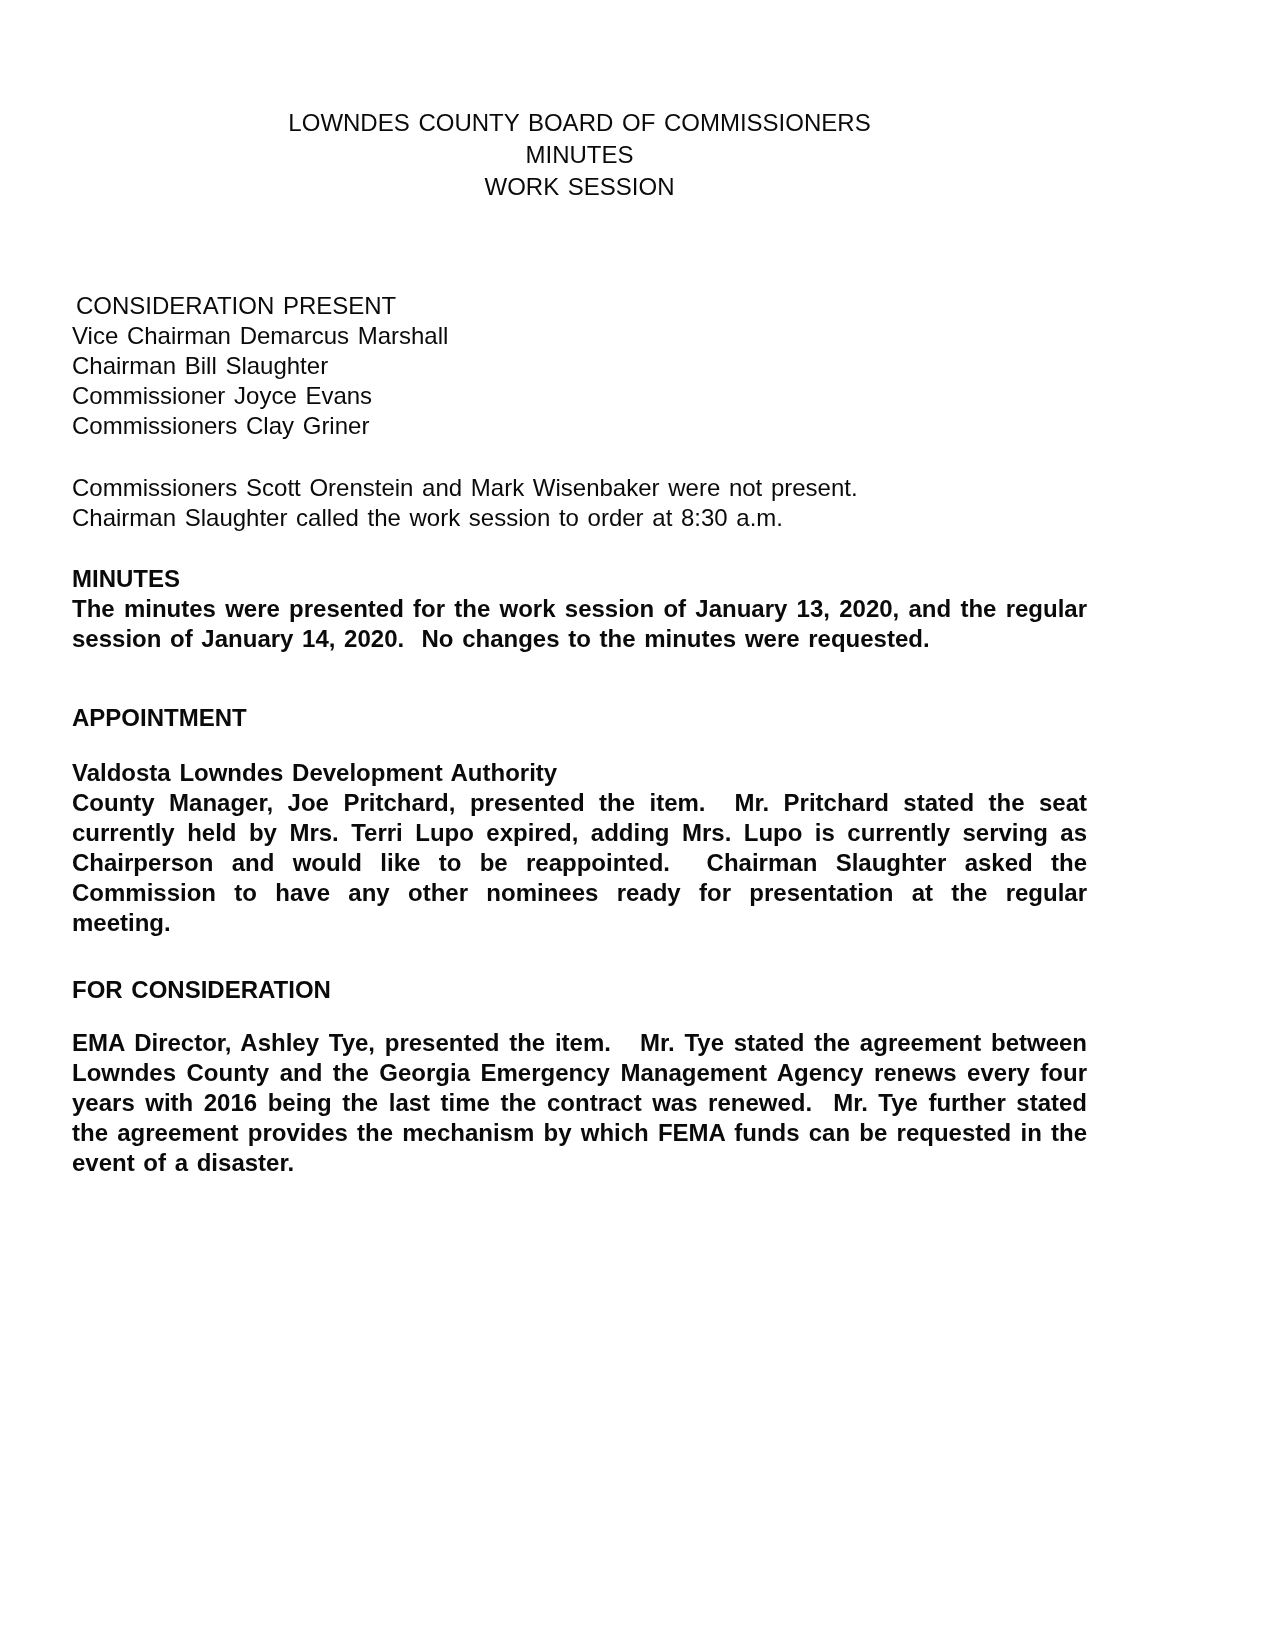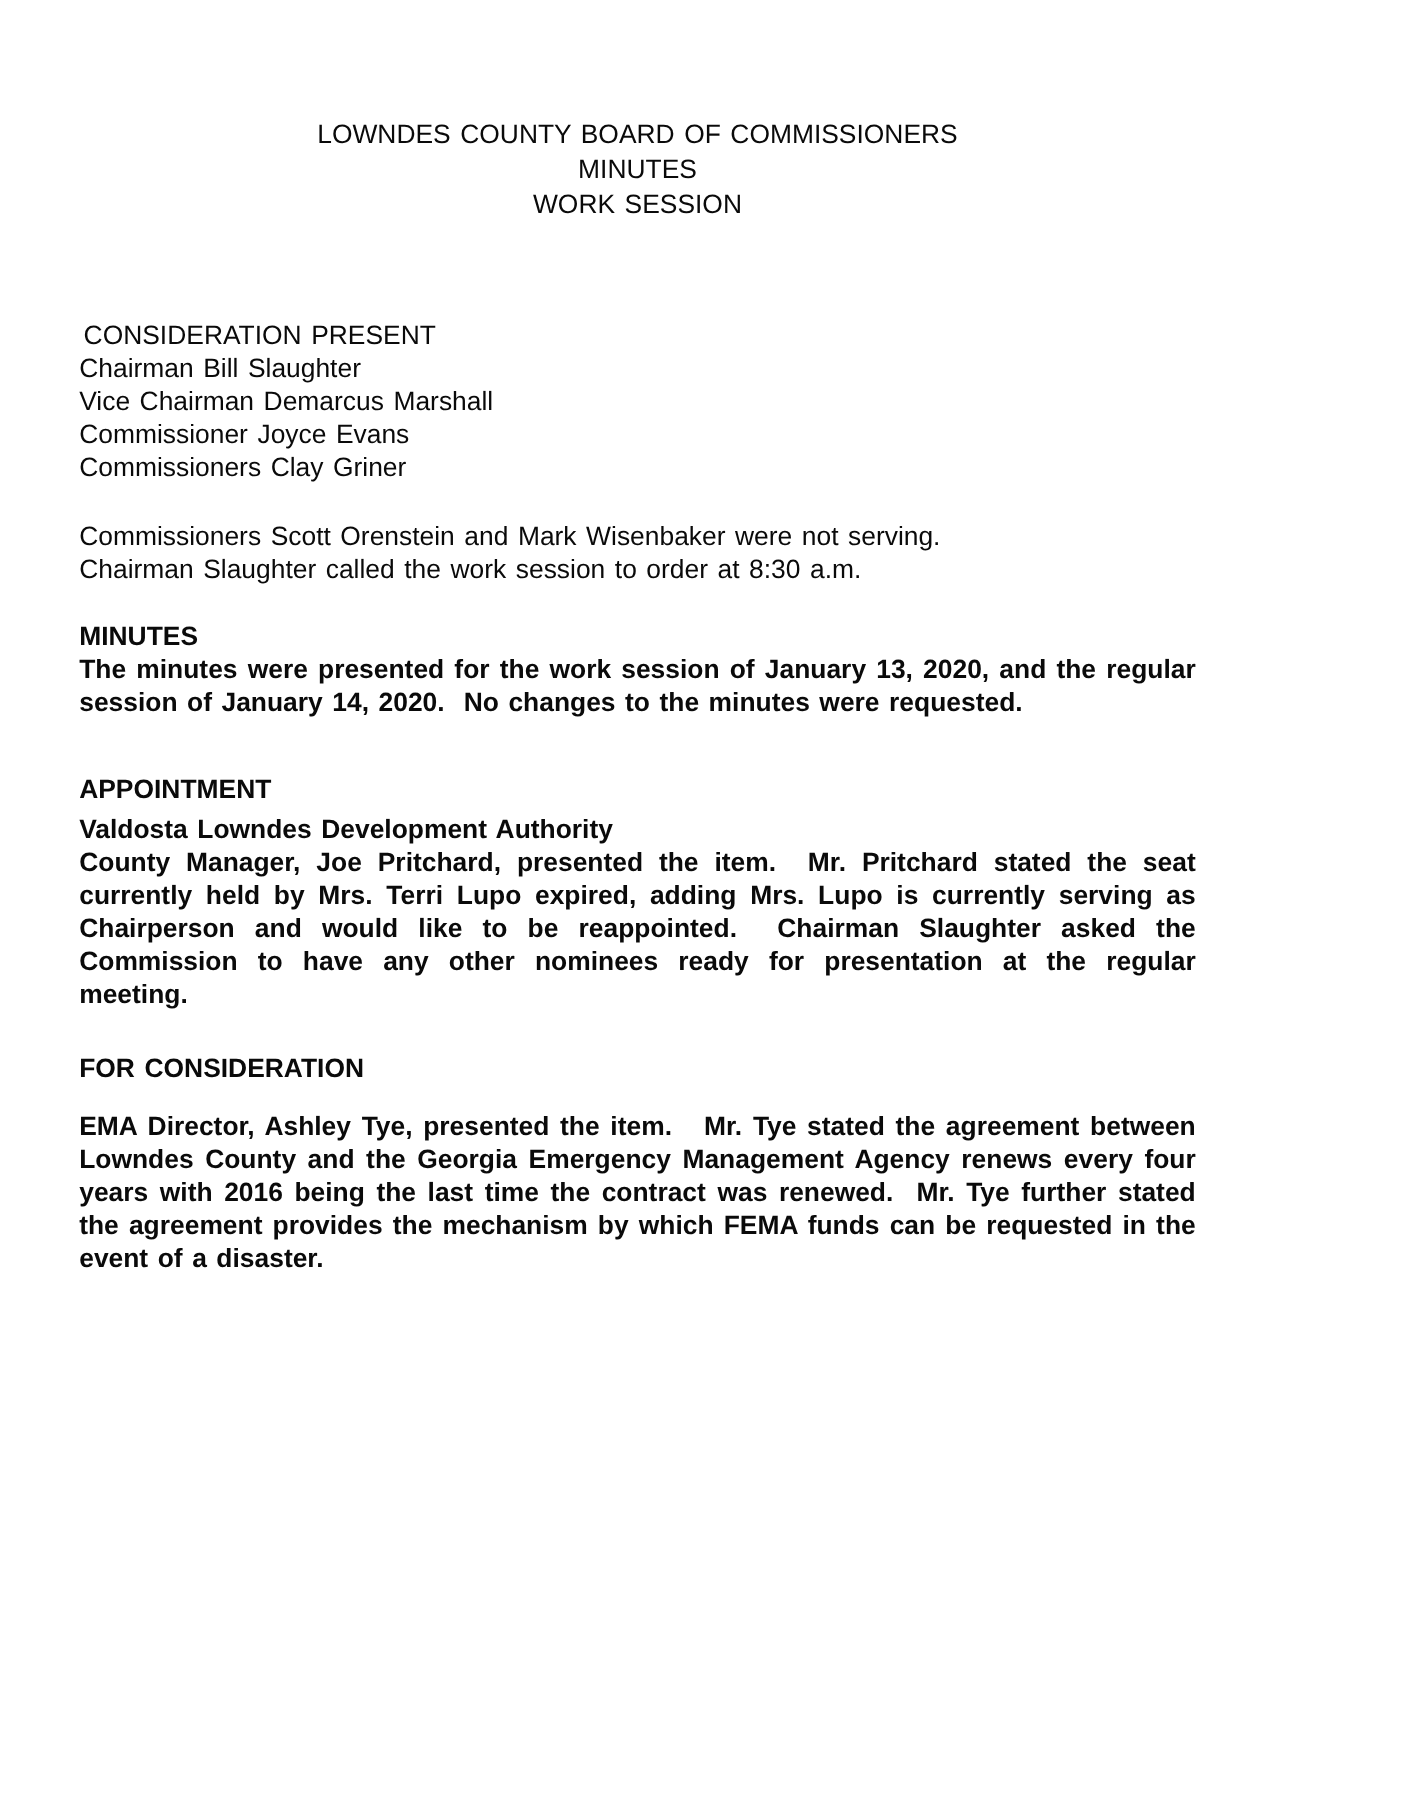--- a/index.html
+++ b/index.html
@@ -26,21 +26,21 @@
     line-height: 32px;
   }
   .present-block  { margin-top: 88px; }
   .present-heading { padding-left: 4px; }
   .absent-block   { margin-top: 32px; }
   .section-minutes { margin-top: 31px; }
   .heading {
     font-weight: bold;
   }
   .section-appointment-heading   { margin-top: 49px; }
-  .item-valdosta                 { margin-top: 7px; }
+  .item-valdosta                 { margin-top: 25px; }
   .section-consideration-heading { margin-top: 37px; }
   .item-statewide                { margin-top: 23px; }
   .item-quitclaim                { margin-top: 29px; }
   .item-title {
     font-weight: bold;
   }
   .para {
     text-align: justify;
     margin: 0;
     font-weight: bold;
@@ -53,28 +53,28 @@
 <div class="page">
 
   <div class="doc-header">
     <div class="line">LOWNDES COUNTY BOARD OF COMMISSIONERS</div>
     <div class="line">MINUTES</div>
     <div class="line">WORK SESSION</div>
   </div>
 
   <div class="present-block">
     <div class="line present-heading">CONSIDERATION PRESENT</div>
+    <div class="line">Vice Chairman Demarcus Marshall</div>
     <div class="line">Chairman Bill Slaughter</div>
-    <div class="line">Vice Chairman Demarcus Marshall</div>
     <div class="line">Commissioner Joyce Evans</div>
     <div class="line">Commissioners Clay Griner</div>
   </div>
 
   <div class="absent-block">
-    <div class="line">Commissioners Scott Orenstein and Mark Wisenbaker were not serving.</div>
+    <div class="line">Commissioners Scott Orenstein and Mark Wisenbaker were not present.</div>
     <div class="line">Chairman Slaughter called the work session to order at 8:30 a.m.</div>
   </div>
 
   <div class="section-minutes">
     <div class="heading">MINUTES</div>
     <p class="para">The minutes were presented for the work session of January 13, 2020, and the regular session of January 14, 2020.&nbsp; No changes to the minutes were requested.</p>
   </div>
 
   <div class="heading section-appointment-heading">APPOINTMENT</div>
 

